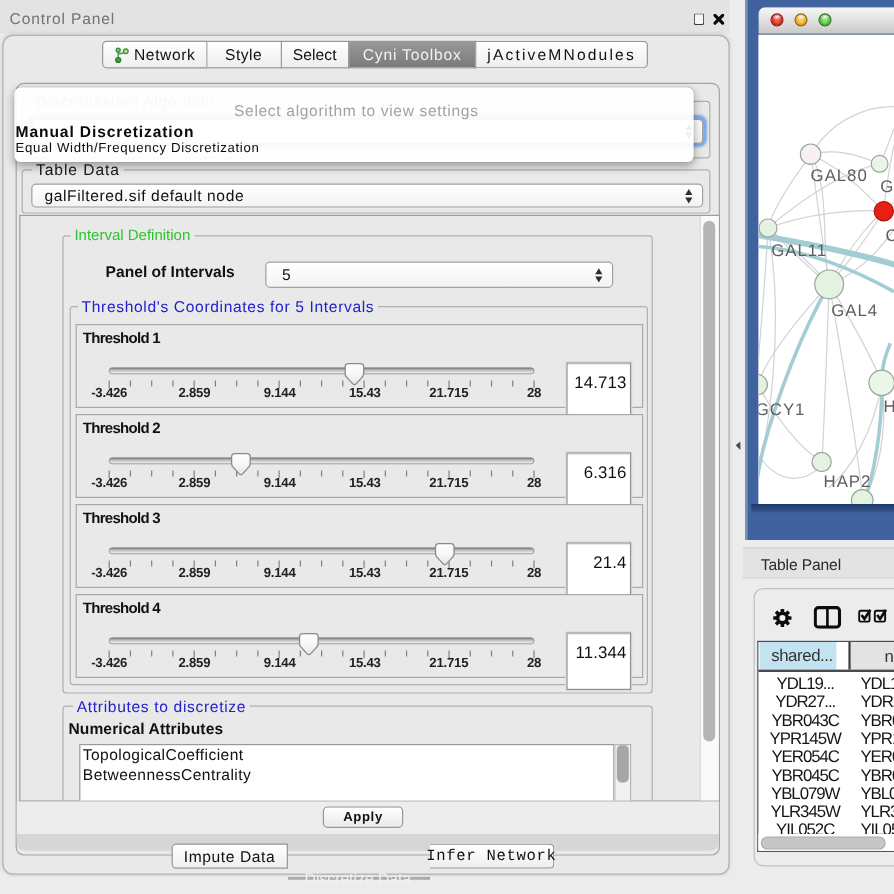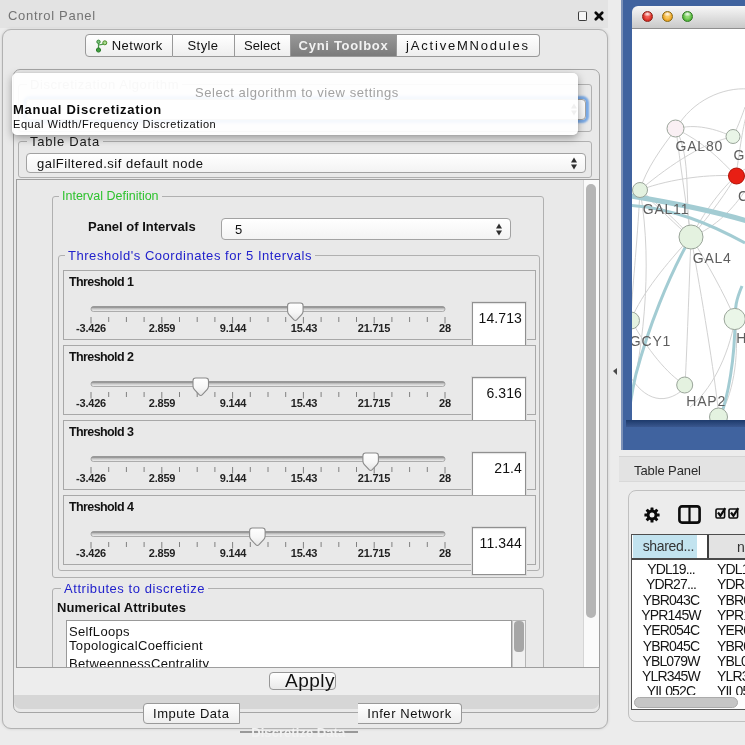--- a/index.html
+++ b/index.html
@@ -8,21 +8,21 @@
 .abs { position:absolute; }
 
 #cpwin { left:2px; top:29px; width:606px; height:700px; background:#e9e9e9; border:1px solid #b2b2b2; border-radius:9px; box-shadow:0 0 3px rgba(0,0,0,0.15); }
 #cptitle { left:8px; top:8px; font-size:13px; color:#737373; letter-spacing:0.7px; }
 #sqicon { left:577.5px; top:10.5px; width:9.5px; height:10px; border:1.6px solid #3a3a3a; border-top-color:#8a8a8a; border-radius:2px; background:#f5f5f5;}
 
 .seg { position:absolute; display:flex; }
 .seg .s { border-top:1px solid #999; border-bottom:1px solid #999; border-right:1px solid #999; background:linear-gradient(#ffffff,#eeeeee); color:#111; font-size:13px; letter-spacing:0.8px; white-space:nowrap; display:flex; align-items:center; justify-content:center; }
 .seg .s:first-child { border-left:1px solid #999; border-radius:4px 0 0 4px; }
 .seg .s:last-child { border-radius:0 4px 4px 0; }
-.seg .sel { background:linear-gradient(#989898,#7b7b7b); color:#f2f2f2;font-weight:bold; }
+.seg .sel { background:linear-gradient(#989898,#7b7b7b); color:#f2f2f2; }
 #bottabs .s { letter-spacing:0.35px; }
 
 #innerpanel { left:13px; top:69px; width:587px; height:644px; border:1px solid #a5a5a5; border-radius:7px; background:#e9e9e9; }
 #botband { left:14px; top:694.5px; width:585px; height:14px; background:#d6d6d6; border-radius:0 0 7px 7px; }
 
 .group { position:absolute; border:1px solid #b0b0b0; border-radius:3px; }
 .glabel { position:absolute; top:-8px; left:8px; background:#e9e9e9; padding:0 3px; font-size:13px; white-space:nowrap; }
 
 .combo { position:absolute; border:1px solid #a2a2a2; border-radius:4px; background:linear-gradient(#ffffff,#f3f3f3); font-size:13px; color:#111; }
 .combo .ct { position:absolute; left:10px; top:50%; transform:translateY(-50%); white-space:nowrap; letter-spacing:0.5px; }
@@ -38,21 +38,21 @@
 .tblock { position:absolute; left:4px; width:473px; height:70px; border:1px solid #a8a8a8; background:#e9e9e9; }
 .tblock .tname { position:absolute; left:5px; top:4px; font-size:12.5px; font-weight:bold; color:#111; letter-spacing:-0.6px; }
 .tblock .ticklab { position:absolute; top:51px; width:60px; text-align:center; font-size:11px; font-weight:bold; color:#222; letter-spacing:-0.2px; }
 .tblock .vbox { position:absolute; left:408px; top:30.5px; width:54px; height:48px; background:#fff; border:1px solid #909090; box-shadow:inset 0 1px 1px rgba(0,0,0,0.12), 0 0 0 1px #dcdcdc; font-size:14px; color:#111; text-align:right; line-height:31px; padding-right:3px; letter-spacing:0.1px;}
 .sliders { position:absolute; left:23px; top:28px; width:440px; height:38px; }
 
 #attrlist { position:absolute; border:1px solid #999; background:#fff; overflow:hidden; }
 #attrlist div { font-size:13px; color:#111; padding-left:2px; height:17.4px; letter-spacing:0.35px; }
 
 #applyrow { left:14px; top:668px; width:585px; height:29px; background:#ededed; }
-#applybtn { left:269px; top:672px; width:67px; height:18px; border:1px solid #979797; border-radius:4px; background:linear-gradient(#ffffff,#e9e9e9); font-size:19px; color:#111; text-align:right; line-height:16px; letter-spacing:0.5px; }
+#applybtn { left:269px; top:672px; width:67px; height:18px; border:1px solid #979797; border-radius:4px; background:linear-gradient(#ffffff,#e9e9e9); font-size:11px; color:#111; text-align:center; line-height:16px; letter-spacing:0.5px;font-weight:bold; }
 
 #bluebg { left:621px; top:0; width:124px; height:450px; background:#40639f; }
 #blueedge { left:621px; top:0; width:2px; height:450px; background:#7d92b8; }
 #nettitle { left:632px; top:6px; width:113px; height:23px; background:linear-gradient(#f7f7f7,#c9c9c9); border-bottom:1px solid #8f8f8f; border-radius:6px 0 0 0; }
 .light { position:absolute; top:11px; width:11px; height:11px; border-radius:50%; }
 #canvas { left:632px; top:29px; width:113px; height:391px; background:#fff; overflow:hidden; }
 #canvshadow { left:626px; top:420px; width:119px; height:7px; background:linear-gradient(#1d3a6b,#3a578e); }
 #tpbar { left:619px; top:456px; width:126px; height:26px; background:#e3e3e3; border-top:1px solid #d4d4d4; border-bottom:1px solid #d9d9d9; }
 #tpbar span { position:absolute; left:15px; top:6px; font-size:13px; color:#2a2a2a; letter-spacing:-0.1px; }
 #tframe { left:628px; top:490px; width:125px; height:232px; background:#ececec; border:1px solid #c0c0c0; border-radius:8px 0 0 8px; }
@@ -330,36 +330,35 @@
           <div class="vbox">11.344</div>
         </div>
     </div>
   </div>
 
   <div class="group" style="left:35px; top:408px; width:492px; height:110px;">
     <span class="glabel" style="color:#2222cc;">Attributes to discretize</span>
   </div>
   <div class="abs" style="left:40px; top:420px; font-size:13px; font-weight:bold; color:#111; letter-spacing:0.08px;">Numerical Attributes</div>
   <div id="attrlist" style="left:49px; top:440px; width:446px; height:60px;">
-    <div style="padding-top:3px;">SelfLoops</div>
     <div>TopologicalCoefficient</div>
     <div>BetweennessCentrality</div>
   </div>
   <div class="abs" style="left:495px; top:440px; width:14px; height:60px; background:#f0f0f0; border:1px solid #b5b5b5; border-left:1px solid #c6c6c6;"></div>
   <div class="abs" style="left:497px; top:441px; width:10px; height:31px; background:#a6a6a6; border-radius:4px;"></div>
 </div>
 
 <div class="abs" id="applyrow"></div>
 <div class="abs" id="applybtn">Apply</div>
 <div class="abs" id="botband"></div>
 
 <div class="seg" id="bottabs" style="left:143px; top:703px; height:21px;">
   <div class="s" style="width:96.5px; letter-spacing:0.5px;">Impute Data</div>
   <div class="s sel" style="width:118.5px; letter-spacing:0.05px;margin-top:28px;">Discretize Data</div>
-  <div class="s" style="width:104px; letter-spacing:0.55px;">Infer Network</div>
+  <div class="s" style="width:104px; letter-spacing:0.55px;font-family:Liberation Mono, monospace;">Infer Network</div>
 </div>
 
 <div class="abs" style="left:613px; top:368px; width:0; height:0; border-right:4.5px solid #4a4a4a; border-top:3px solid transparent; border-bottom:4px solid transparent;"></div>
 
 <div class="abs" id="bluebg"></div>
 <div class="abs" id="blueedge"></div>
 <div class="abs" id="canvshadow"></div>
 <div class="abs" id="nettitle"></div>
 <div class="abs light" style="left:641.5px; background:radial-gradient(ellipse 60% 38% at 50% 22%, rgba(255,255,255,0.95), rgba(255,255,255,0) 80%), radial-gradient(circle, #f05850 25%, #d62c22 65%, #9e1c14 100%); border:1px solid #8e2018;"></div>
 <div class="abs light" style="left:661.5px; background:radial-gradient(ellipse 60% 38% at 50% 22%, rgba(255,255,255,0.95), rgba(255,255,255,0) 80%), radial-gradient(circle, #f8c95e 25%, #eca424 65%, #a87410 100%); border:1px solid #8a6a10;"></div>

